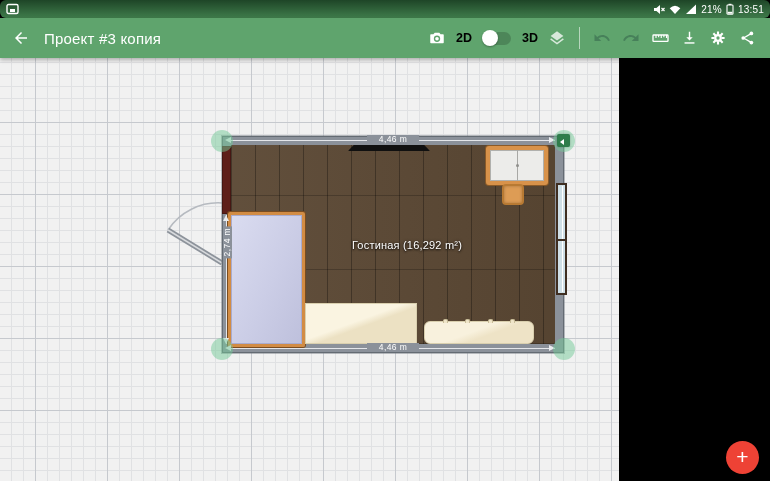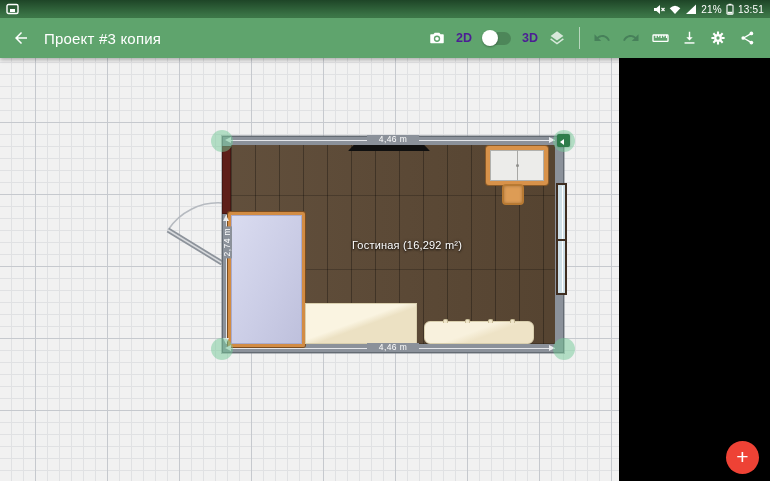--- a/index.html
+++ b/index.html
@@ -9,39 +9,39 @@
     -webkit-font-smoothing:antialiased;
     background:#000;
   }
   .screen{position:relative;width:770px;height:481px;overflow:hidden;}
 
   
   .statusbar{
     position:absolute;left:0;top:0;width:100%;height:18px;
     background:linear-gradient(180deg,var(--statusbar_top),var(--statusbar_bottom));
     display:flex;align-items:center;justify-content:space-between;
-    color:#fff;font-size:10px;padding:0 6px;box-sizing:border-box;
+    color:#fff;font-size:10px;padding:0 6px;box-sizing:border-box;border-radius:6px;
   }
   .status-right{display:flex;align-items:center;gap:4px;}
   .status-right svg{display:block;}
   .status-text{font-size:10px;color:#fff;letter-spacing:.2px;}
 
   
   .appbar{
     position:absolute;left:0;top:18px;width:100%;height:40px;
     background:var(--appbar);
     display:flex;align-items:center;
     box-shadow:0 2px 4px rgba(0,0,0,.28);
     z-index:5;
   }
   .back-btn{margin:0 14px 0 12px;display:flex;align-items:center;cursor:pointer;}
   .appbar-title{color:#fff;font-size:15px;font-weight:500;letter-spacing:.2px;flex:0 0 auto;}
   .appbar-actions{margin-left:auto;display:flex;align-items:center;gap:9px;padding-right:13px;}
   .appbar-actions .icon-btn{display:flex;align-items:center;justify-content:center;width:20px;height:24px;cursor:pointer;}
-  .mode-label{color:#4c1d95;font-size:12.5px;font-weight:700;}
+  .mode-label{color:#000000;font-size:12.5px;font-weight:700;}
   .switch{width:28px;height:13px;border-radius:7px;background:rgba(0,0,0,.18);position:relative;cursor:pointer;margin:0 2px;}
   .switch .knob{position:absolute;left:-1px;top:-1.5px;width:16px;height:16px;border-radius:50%;background:#fff;box-shadow:0 1px 2px rgba(0,0,0,.3);}
   .vdivider{width:1px;height:22px;background:rgba(255,255,255,.55);margin:0 3px;}
 
   
   .canvas{
     position:absolute;left:0;top:58px;width:619px;height:423px;
     background-color:var(--canvas_bg);
     background-image:
       linear-gradient(var(--grid_major) 1px, transparent 1px),

